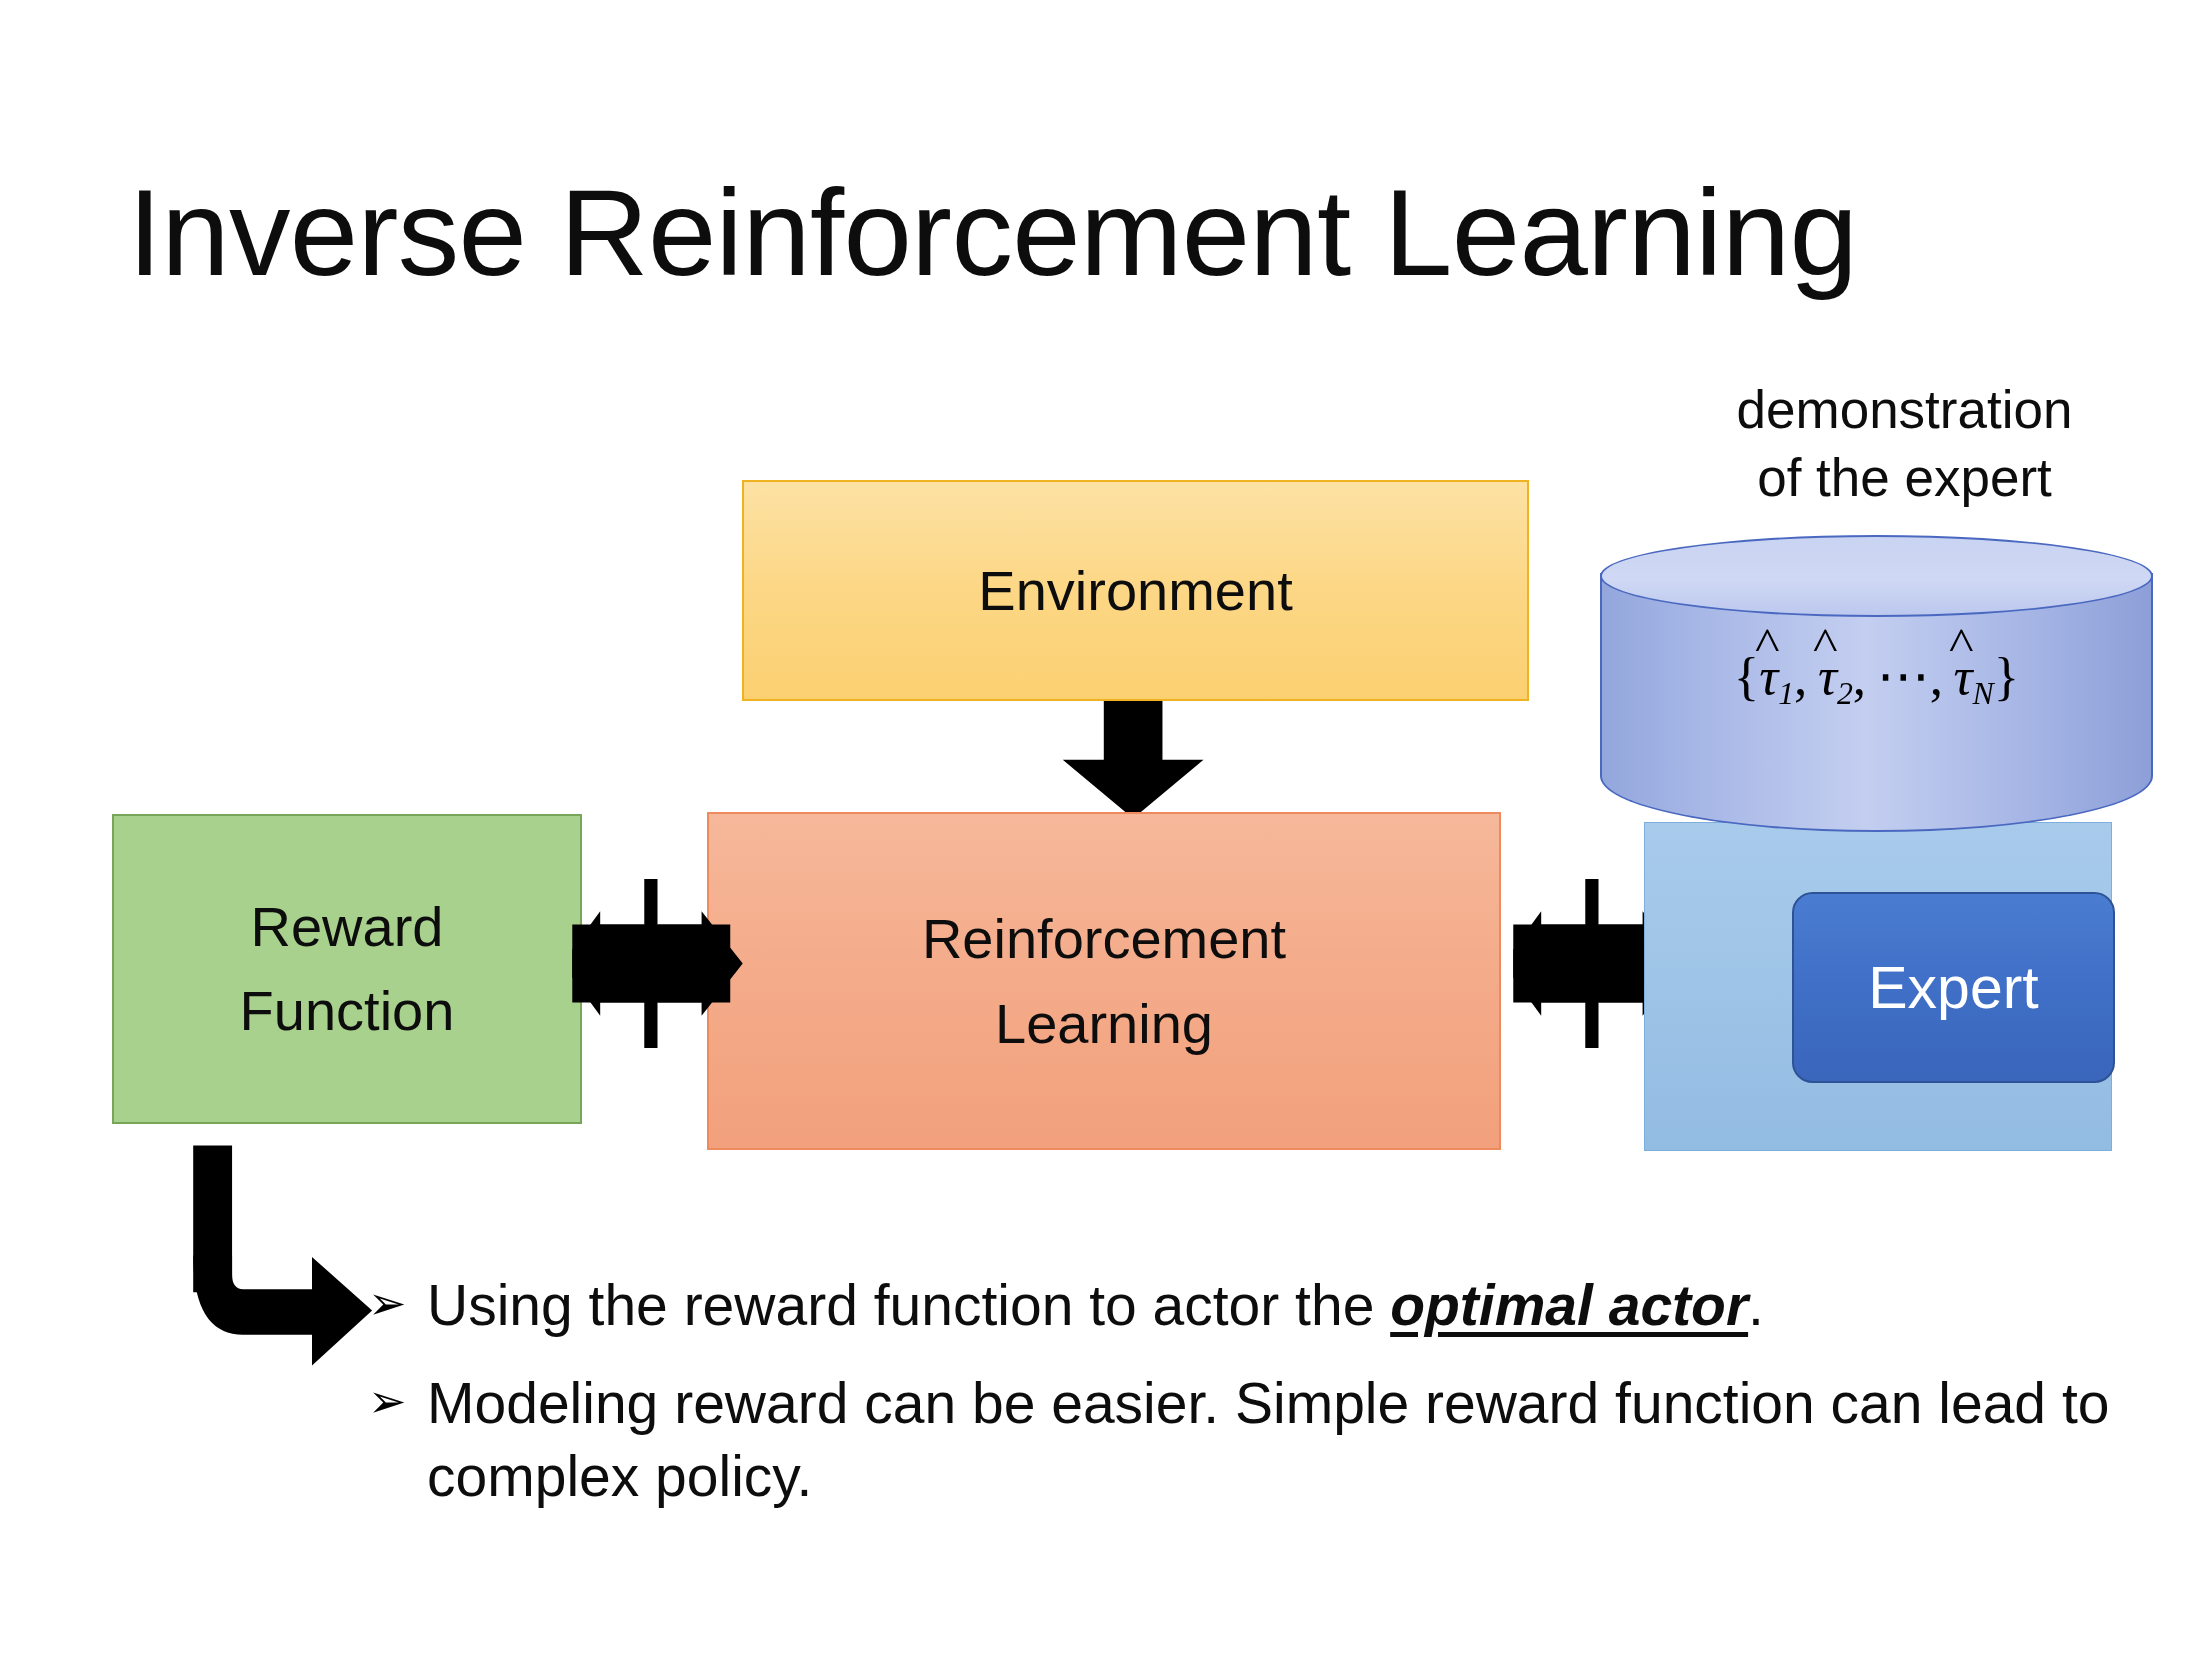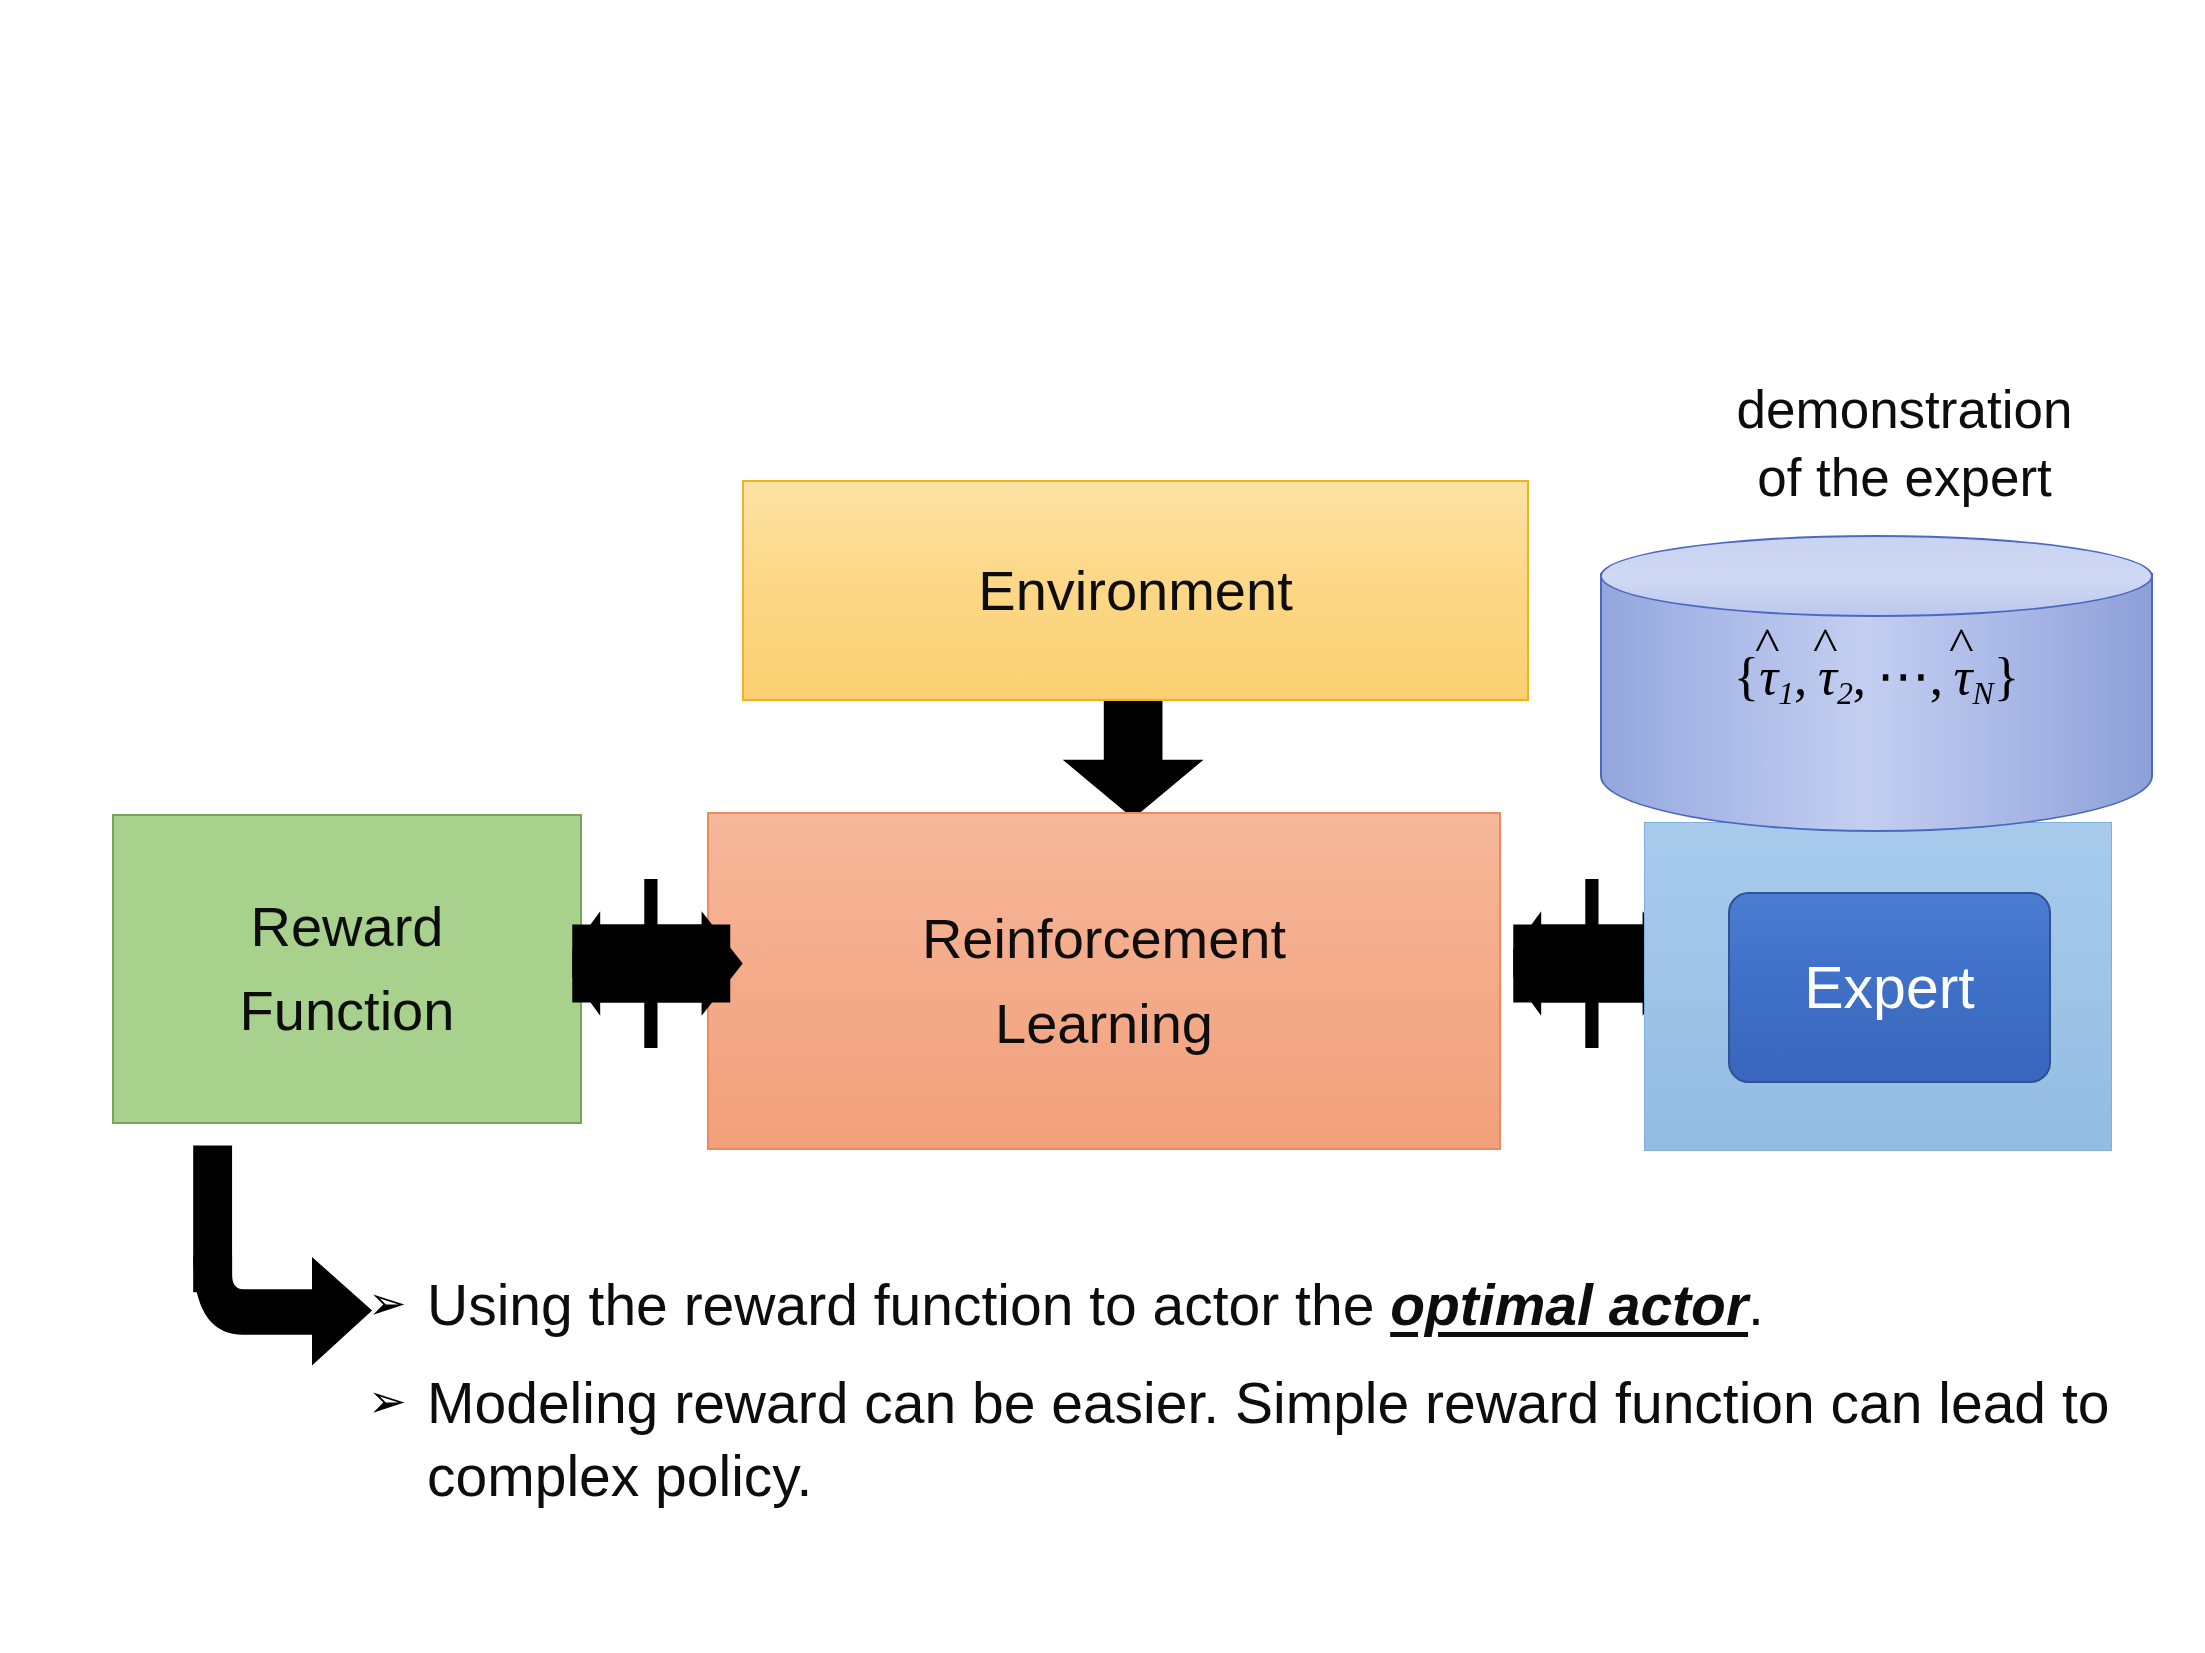--- a/index.html
+++ b/index.html
@@ -77,21 +77,21 @@
   .cyl-formula sub{font-size:.60em;font-style:italic;vertical-align:-0.30em;}
   .hat{position:relative;display:inline-block;}
   .hat > .hchar{font-style:italic;}
   .hat::before{
     content:"^";position:absolute;left:50%;top:-0.52em;
     transform:translateX(-58%) scaleX(1.15);
     font-style:normal;font-size:.86em;line-height:1;
   }
 
   .expert-box{
-    position:absolute;left:1728px;top:892px;width:323px;height:191px;
+    position:absolute;left:1792px;top:892px;width:323px;height:191px;
     border-radius:20.6px;
     background:linear-gradient(180deg,#4A7DD2 0%,#3F6FC6 50%,#3A66BC 100%);
     border:2.9px solid #2E5296;box-sizing:border-box;
     display:flex;align-items:center;justify-content:center;
     font-size:59px;color:#ffffff;
   }
 
   
   .arrow-svg{position:absolute;overflow:visible;}
 
@@ -105,20 +105,21 @@
   }
   .bullet .btext{flex:1 1 auto;}
   .emph{font-weight:bold;font-style:italic;text-decoration:underline;
         text-underline-offset:7.4px;}
 </style>
 </head>
 <body>
 
 <div class="slide">
 
+  <div class="title">Inverse Reinforcement Learning</div>
 
   <div class="box env-box">
     <span>Environment</span>
   </div>
 
   <svg class="arrow-svg" style="left:1051px;top:701px;width:176px;height:119px;" viewBox="0 0 240 162">
     <polygon points="72,0 152,0 152,80 208,80 112,160 16,80 72,80" fill="#000000"></polygon>
   </svg>
 
   <div class="box rl-box">

